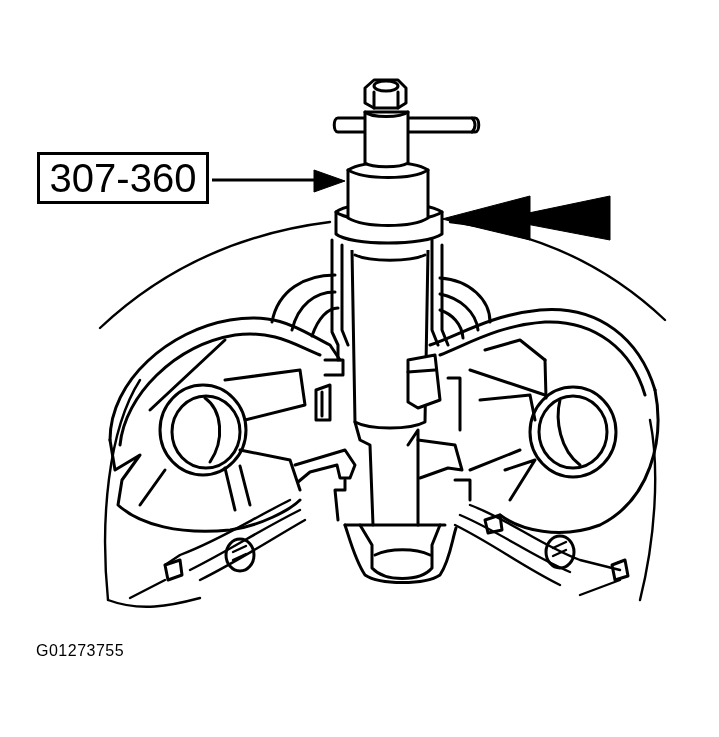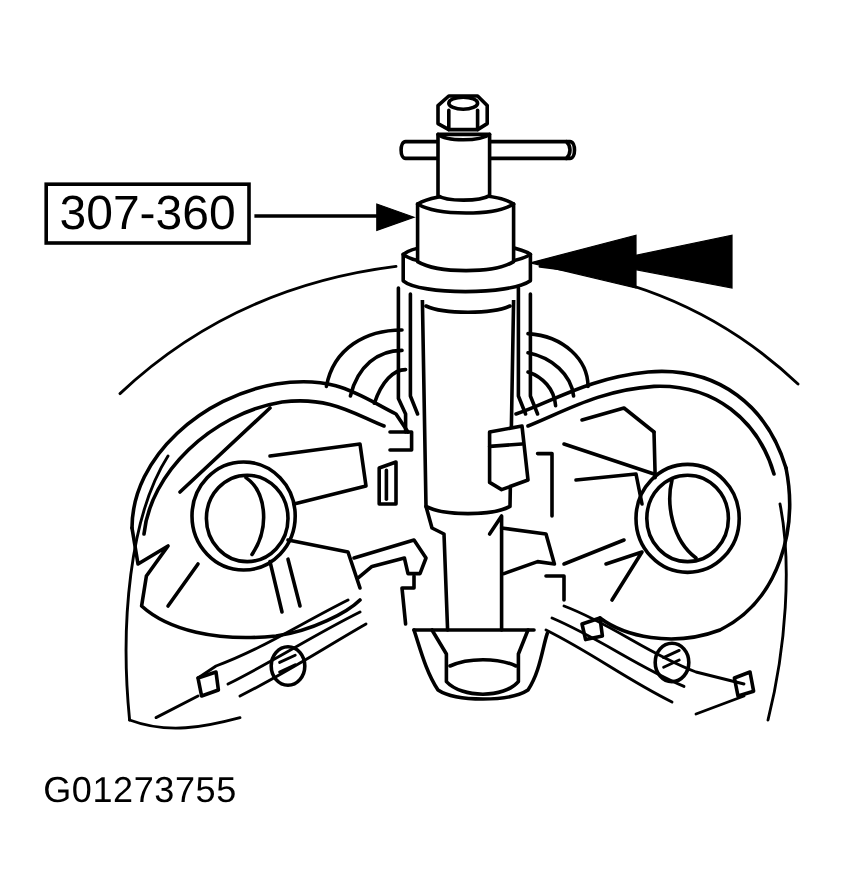--- a/index.html
+++ b/index.html
@@ -5,21 +5,21 @@
     html, body { margin: 0; padding: 0; background: #ffffff; }
     body { width: 719px; height: 737px; position: relative; overflow: hidden; font-family: "Liberation Sans", sans-serif; }
     #diagram { position: absolute; left: 0; top: 0; width: 719px; height: 737px; }
     .tool-label-box {
       position: absolute; left: 37px; top: 152px; width: 172px; height: 52px;
       border: 3px solid #000; box-sizing: border-box; background: #fff;
       display: flex; align-items: center; justify-content: center;
     }
     .tool-label-text { font-size: 40px; font-weight: normal; color: #000; letter-spacing: 0px; line-height: 1; }
     .figure-id {
-      position: absolute; left: 36px; top: 642px; font-size: 30px; color: #000; letter-spacing: 0.5px;
+      position: absolute; left: 36px; top: 642px; font-size: 16px; color: #000; letter-spacing: 0.5px;
     }
     svg .ln { fill: none; stroke: #000; stroke-width: 3; stroke-linejoin: round; stroke-linecap: round; }
     svg .thin { fill: none; stroke: #000; stroke-width: 2.4; stroke-linejoin: round; stroke-linecap: round; }
     svg .fillw { fill: #fff; stroke: #000; stroke-width: 3; stroke-linejoin: round; }
     svg .solid { fill: #000; stroke: #000; stroke-width: 1; }
   </style>
 </head>
 <body>
 
 <svg id="diagram" viewBox="0 0 719 737" xmlns="http://www.w3.org/2000/svg">

